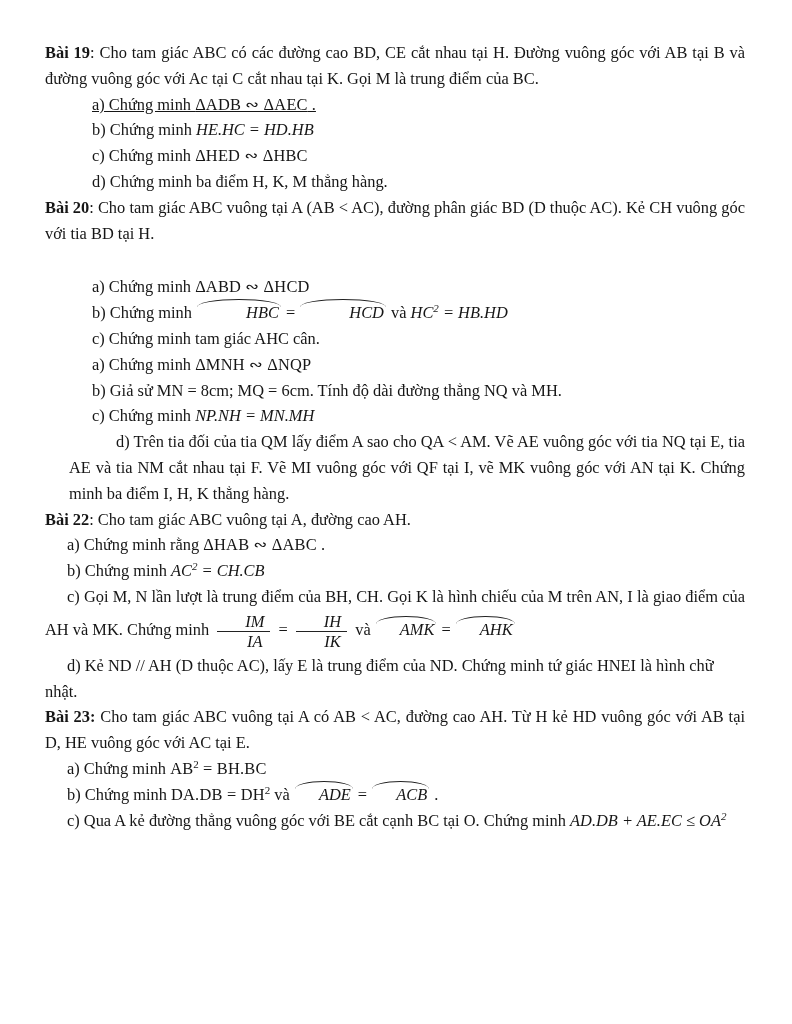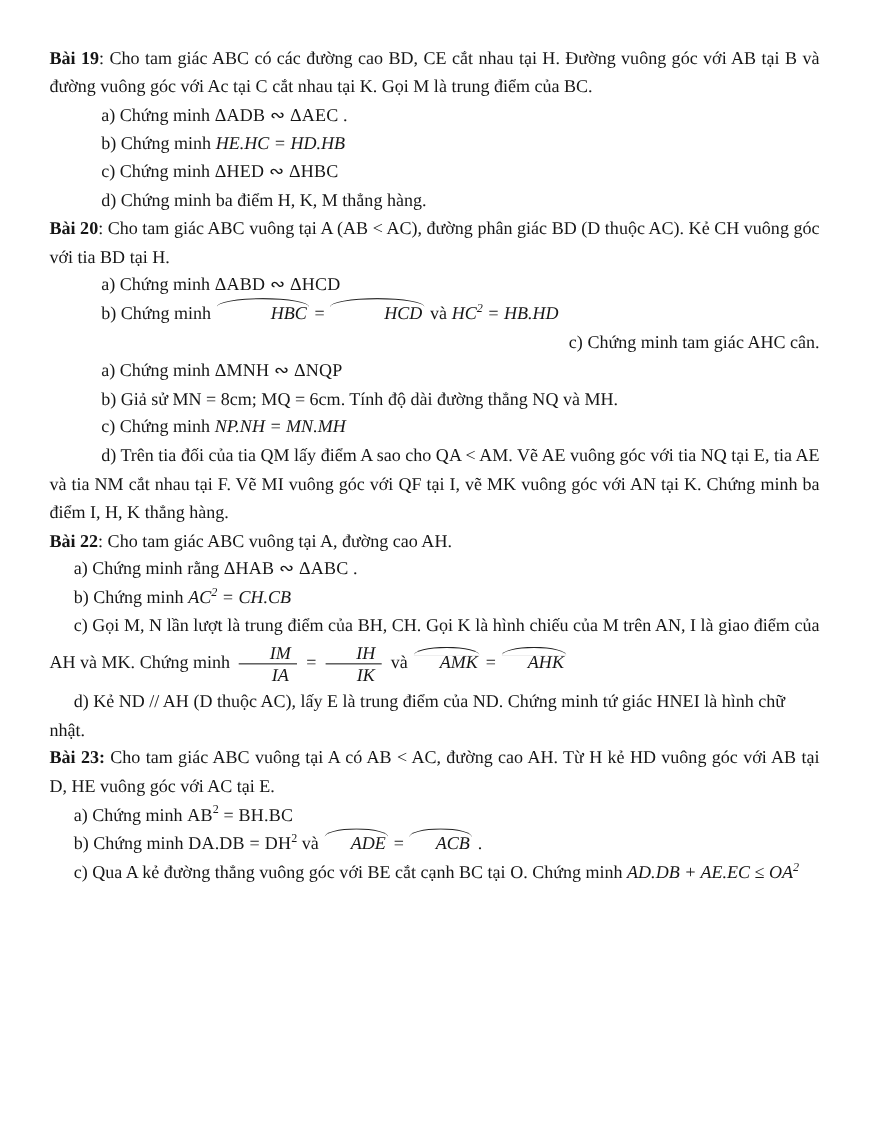--- a/index.html
+++ b/index.html
@@ -65,36 +65,36 @@
     padding: 0 6px;
   }
   .frac .den { border-top: 1.2px solid #222; }
 </style>
 </head>
 <body>
 
 <div class="page" style="background: rgb(255, 255, 255); color: rgb(22, 22, 22);">
     <section class="problem">
       <p class="par justify"><span class="seg-b">Bài 19</span><span class="seg-p">: Cho tam giác ABC có các đường cao BD, CE cắt nhau tại H. Đường vuông góc với AB tại B và đường vuông góc với Ac tại C cắt nhau tại K. Gọi M là trung điểm của BC.</span></p>
-      <p class="par" style="text-indent: 47px;"><span class="seg-p">a) Chứng minh </span><span class="seg-u">ΔADB ∾ ΔAEC</span><span class="seg-p"> .</span></p>
+      <p class="par" style="text-indent: 47px; text-decoration: underline;"><span class="seg-p">a) Chứng minh </span><span class="seg-u">ΔADB ∾ ΔAEC</span><span class="seg-p"> .</span></p>
       <p class="par" style="text-indent: 47px;"><span class="seg-p">b) Chứng minh </span><span class="seg-m">HE.HC = HD.HB</span></p>
       <p class="par" style="text-indent: 47px;"><span class="seg-p">c) Chứng minh </span><span class="seg-u">ΔHED ∾ ΔHBC</span></p>
       <p class="par" style="text-indent: 47px;"><span class="seg-p">d) Chứng minh ba điểm H, K, M thẳng hàng.</span></p>
     </section>
     <section class="problem">
       <p class="par justify"><span class="seg-b">Bài 20</span><span class="seg-p">: Cho tam giác ABC vuông tại A (AB &lt; AC), đường phân giác BD (D thuộc AC). Kẻ CH vuông góc với tia BD tại H.</span></p>
-      <p class="par" style="text-indent: 47px;"><span class="seg-p">a) Chứng minh </span><span class="seg-u">ΔABD ∾ ΔHCD</span></p>
+      <p class="par" style="text-indent: 47px; margin-top: 28px;"><span class="seg-p">a) Chứng minh </span><span class="seg-u">ΔABD ∾ ΔHCD</span></p>
       <p class="par" style="text-indent: 47px;"><span class="seg-p">b) Chứng minh </span><span class="seg-hat">HBC</span><span class="seg-p"> = </span><span class="seg-hat">HCD</span><span class="seg-p"> và </span><span class="seg-m">HC</span><sup class="seg-msup">2</sup><span class="seg-m"> = HB.HD</span></p>
-      <p class="par" style="text-indent: 47px; text-align: right;"><span class="seg-p">c) Chứng minh tam giác AHC cân.</span></p>
+      <p class="par" style="text-indent: 47px;"><span class="seg-p">c) Chứng minh tam giác AHC cân.</span></p>
     </section>
     <section class="problem">
       <p class="par" style="text-indent: 47px;"><span class="seg-p">a) Chứng minh </span><span class="seg-u">ΔMNH ∾ ΔNQP</span></p>
       <p class="par" style="text-indent: 47px;"><span class="seg-p">b) Giả sử MN = 8cm; MQ = 6cm. Tính độ dài đường thẳng NQ và MH.</span></p>
       <p class="par" style="text-indent: 47px;"><span class="seg-p">c) Chứng minh </span><span class="seg-m">NP.NH = MN.MH</span></p>
-      <p class="par justify" style="text-indent: 47px;"><span class="seg-p">d) Trên tia đối của tia QM lấy điểm A sao cho QA &lt; AM. Vẽ AE vuông góc với tia NQ tại E, tia AE và tia NM cắt nhau tại F. Vẽ MI vuông góc với QF tại I, vẽ MK vuông góc với AN tại K. Chứng minh ba điểm I, H, K thẳng hàng.</span></p>
+      <p class="par justify" style="text-indent: 47px; margin-left: 24px;"><span class="seg-p">d) Trên tia đối của tia QM lấy điểm A sao cho QA &lt; AM. Vẽ AE vuông góc với tia NQ tại E, tia AE và tia NM cắt nhau tại F. Vẽ MI vuông góc với QF tại I, vẽ MK vuông góc với AN tại K. Chứng minh ba điểm I, H, K thẳng hàng.</span></p>
     </section>
     <section class="problem">
       <p class="par"><span class="seg-b">Bài 22</span><span class="seg-p">: Cho tam giác ABC vuông tại A, đường cao AH.</span></p>
       <p class="par" style="text-indent: 22px;"><span class="seg-p">a) Chứng minh rằng </span><span class="seg-u">ΔHAB ∾ ΔABC</span><span class="seg-p"> .</span></p>
       <p class="par" style="text-indent: 22px;"><span class="seg-p">b) Chứng minh </span><span class="seg-m">AC</span><sup class="seg-msup">2</sup><span class="seg-m"> = CH.CB</span></p>
       <p class="par justify" style="text-indent: 22px;"><span class="seg-p">c) Gọi M, N lần lượt là trung điểm của BH, CH. Gọi K là hình chiếu của M trên AN, I là giao điểm của AH và MK. Chứng minh </span><span class="frac"><span class="num">IM</span><span class="den">IA</span></span><span class="seg-p"> = </span><span class="frac"><span class="num">IH</span><span class="den">IK</span></span><span class="seg-p"> và </span><span class="seg-hat">AMK</span><span class="seg-p"> = </span><span class="seg-hat">AHK</span></p>
       <p class="par" style="text-indent: 22px;"><span class="seg-p">d) Kẻ ND // AH (D thuộc AC), lấy E là trung điểm của ND. Chứng minh tứ giác HNEI là hình chữ nhật.</span></p>
     </section>
     <section class="problem">
       <p class="par justify"><span class="seg-b">Bài 23:</span><span class="seg-p"> Cho tam giác ABC vuông tại A có AB &lt; AC, đường cao AH. Từ H kẻ HD vuông góc với AB tại D, HE vuông góc với AC tại E.</span></p>

